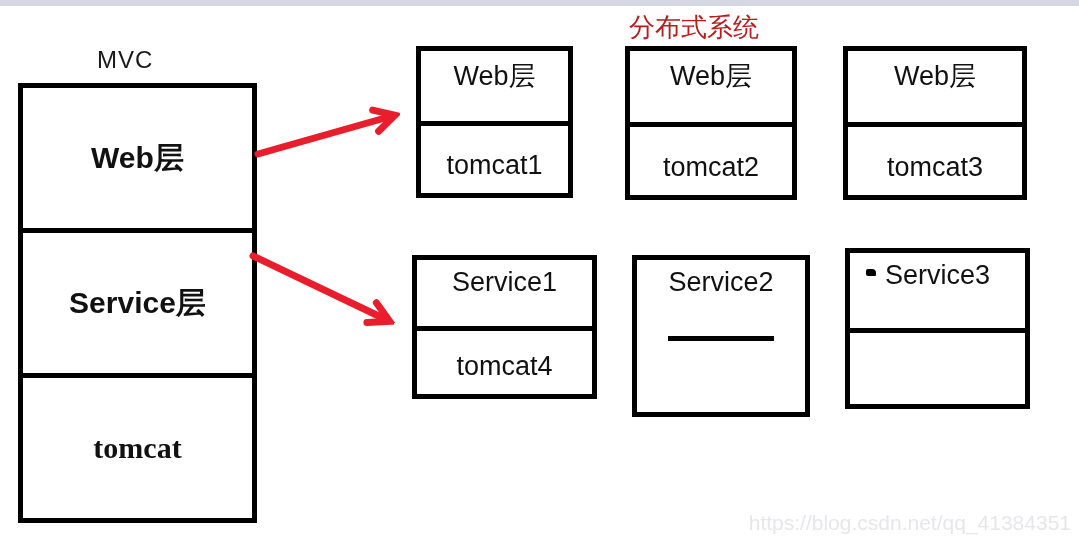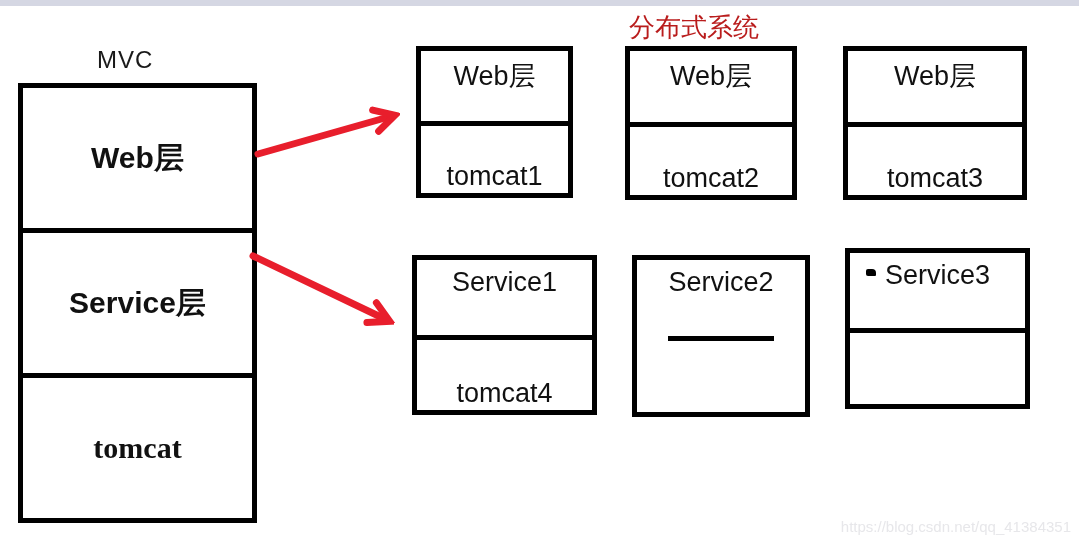--- a/index.html
+++ b/index.html
@@ -71,28 +71,28 @@
     justify-content: center;
     align-items: flex-start;
     padding-top: 7px;
     font-size: 27px;
   }
   .node .cell-bottom {
     flex: 1;
     display: flex;
     justify-content: center;
     align-items: flex-end;
-    padding-bottom: 1px;
+    padding-bottom: 12px;
     font-size: 27px;
   }
 
   .b1 { left: 416px; top: 46px;  width: 157px; height: 152px; }
   .b2 { left: 625px; top: 46px;  width: 172px; height: 154px; }
   .b3 { left: 843px; top: 46px;  width: 184px; height: 154px; }
-  .b4 { left: 412px; top: 255px; width: 185px; height: 160px; }
+  .b4 { left: 412px; top: 255px; width: 185px; height: 144px; }
   .b5 { left: 632px; top: 255px; width: 178px; height: 162px; align-items: center; }
   .b6 { left: 845px; top: 248px; width: 185px; height: 161px; }
 
   .arrows {
     position: absolute;
     left: 0; top: 0;
     width: 100%; height: 100%;
     pointer-events: none;
   }
   .arrow-line {
@@ -106,21 +106,21 @@
     position: absolute;
     left: 866px; top: 269px;
     width: 10px; height: 7px;
     background: #000;
     border-radius: 2px 4px 1px 2px;
   }
 
   .watermark {
     position: absolute;
     right: 8px; bottom: 10px;
-    font-size: 15px;
+    font-size: 21px;
     color: var(--watermark-text, #e7e7ea);
     user-select: none;
   }
 </style>
 </head>
 <body>
 
 <div class="canvas">
 
   <div class="top-strip"></div>

